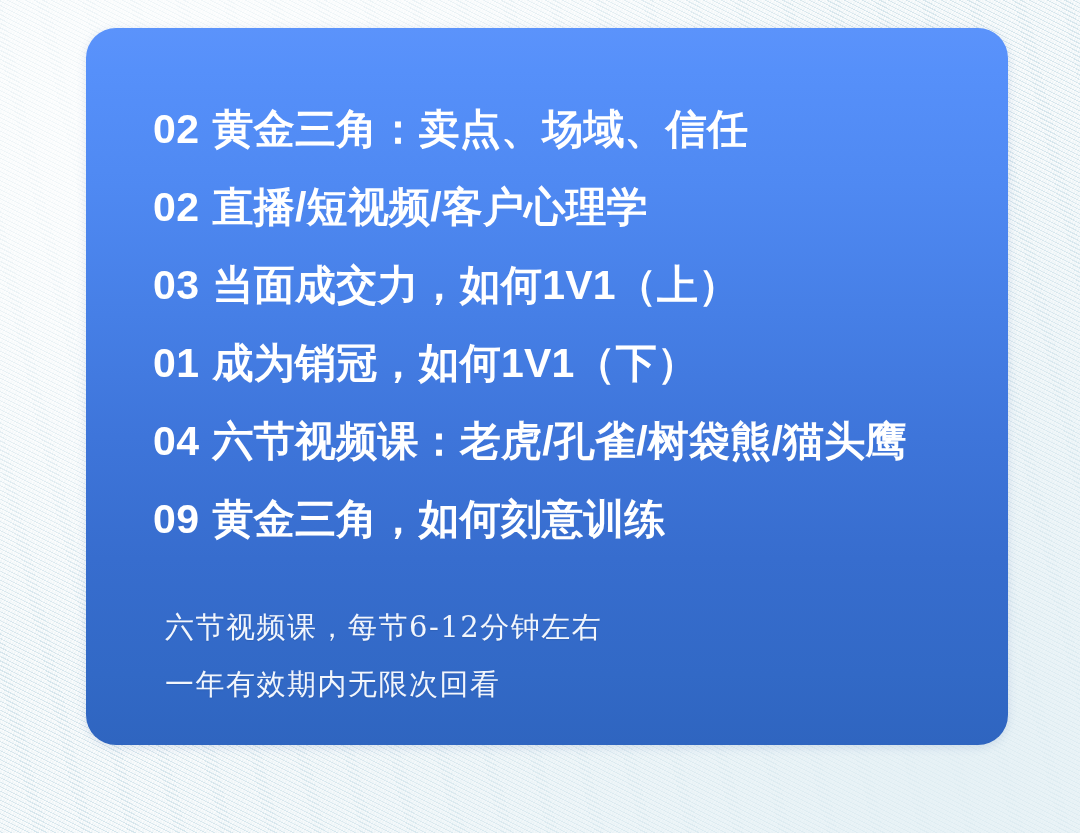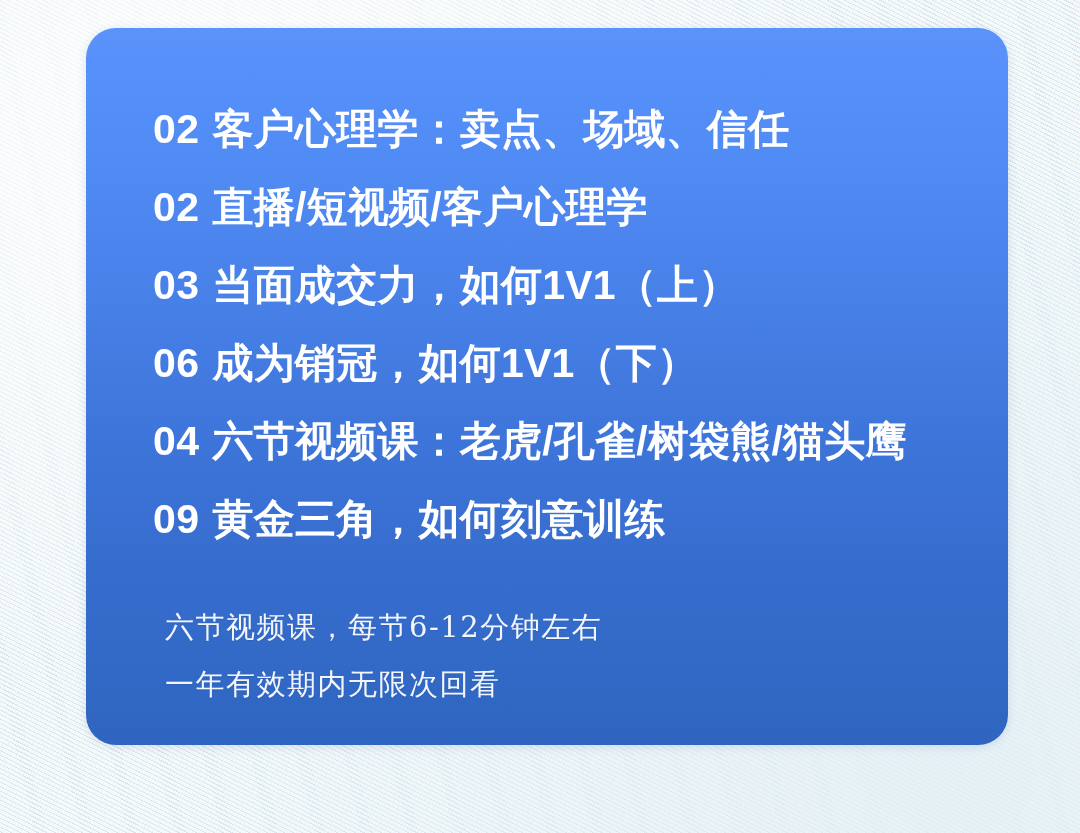--- a/index.html
+++ b/index.html
@@ -128,35 +128,35 @@
 
   <div id="page-texture"></div>
   <div id="page-vignette"></div>
 
   <div id="course-card">
 
     <div id="lesson-list">
 
       <div class="lesson-row">
         <span class="lesson-index">02</span>
-        <span class="lesson-title">客户心理学：卖点、场域、信任</span>
+        <span class="lesson-title">黄金三角：卖点、场域、信任</span>
       </div>
 
       <div class="lesson-row">
         <span class="lesson-index">02</span>
         <span class="lesson-title">直播/短视频/客户心理学</span>
       </div>
 
       <div class="lesson-row">
         <span class="lesson-index">03</span>
         <span class="lesson-title">当面成交力，如何1V1（上）</span>
       </div>
 
       <div class="lesson-row">
-        <span class="lesson-index">06</span>
+        <span class="lesson-index">01</span>
         <span class="lesson-title">成为销冠，如何1V1（下）</span>
       </div>
 
       <div class="lesson-row">
         <span class="lesson-index">04</span>
         <span class="lesson-title">六节视频课：老虎/孔雀/树袋熊/猫头鹰</span>
       </div>
 
       <div class="lesson-row">
         <span class="lesson-index">09</span>

